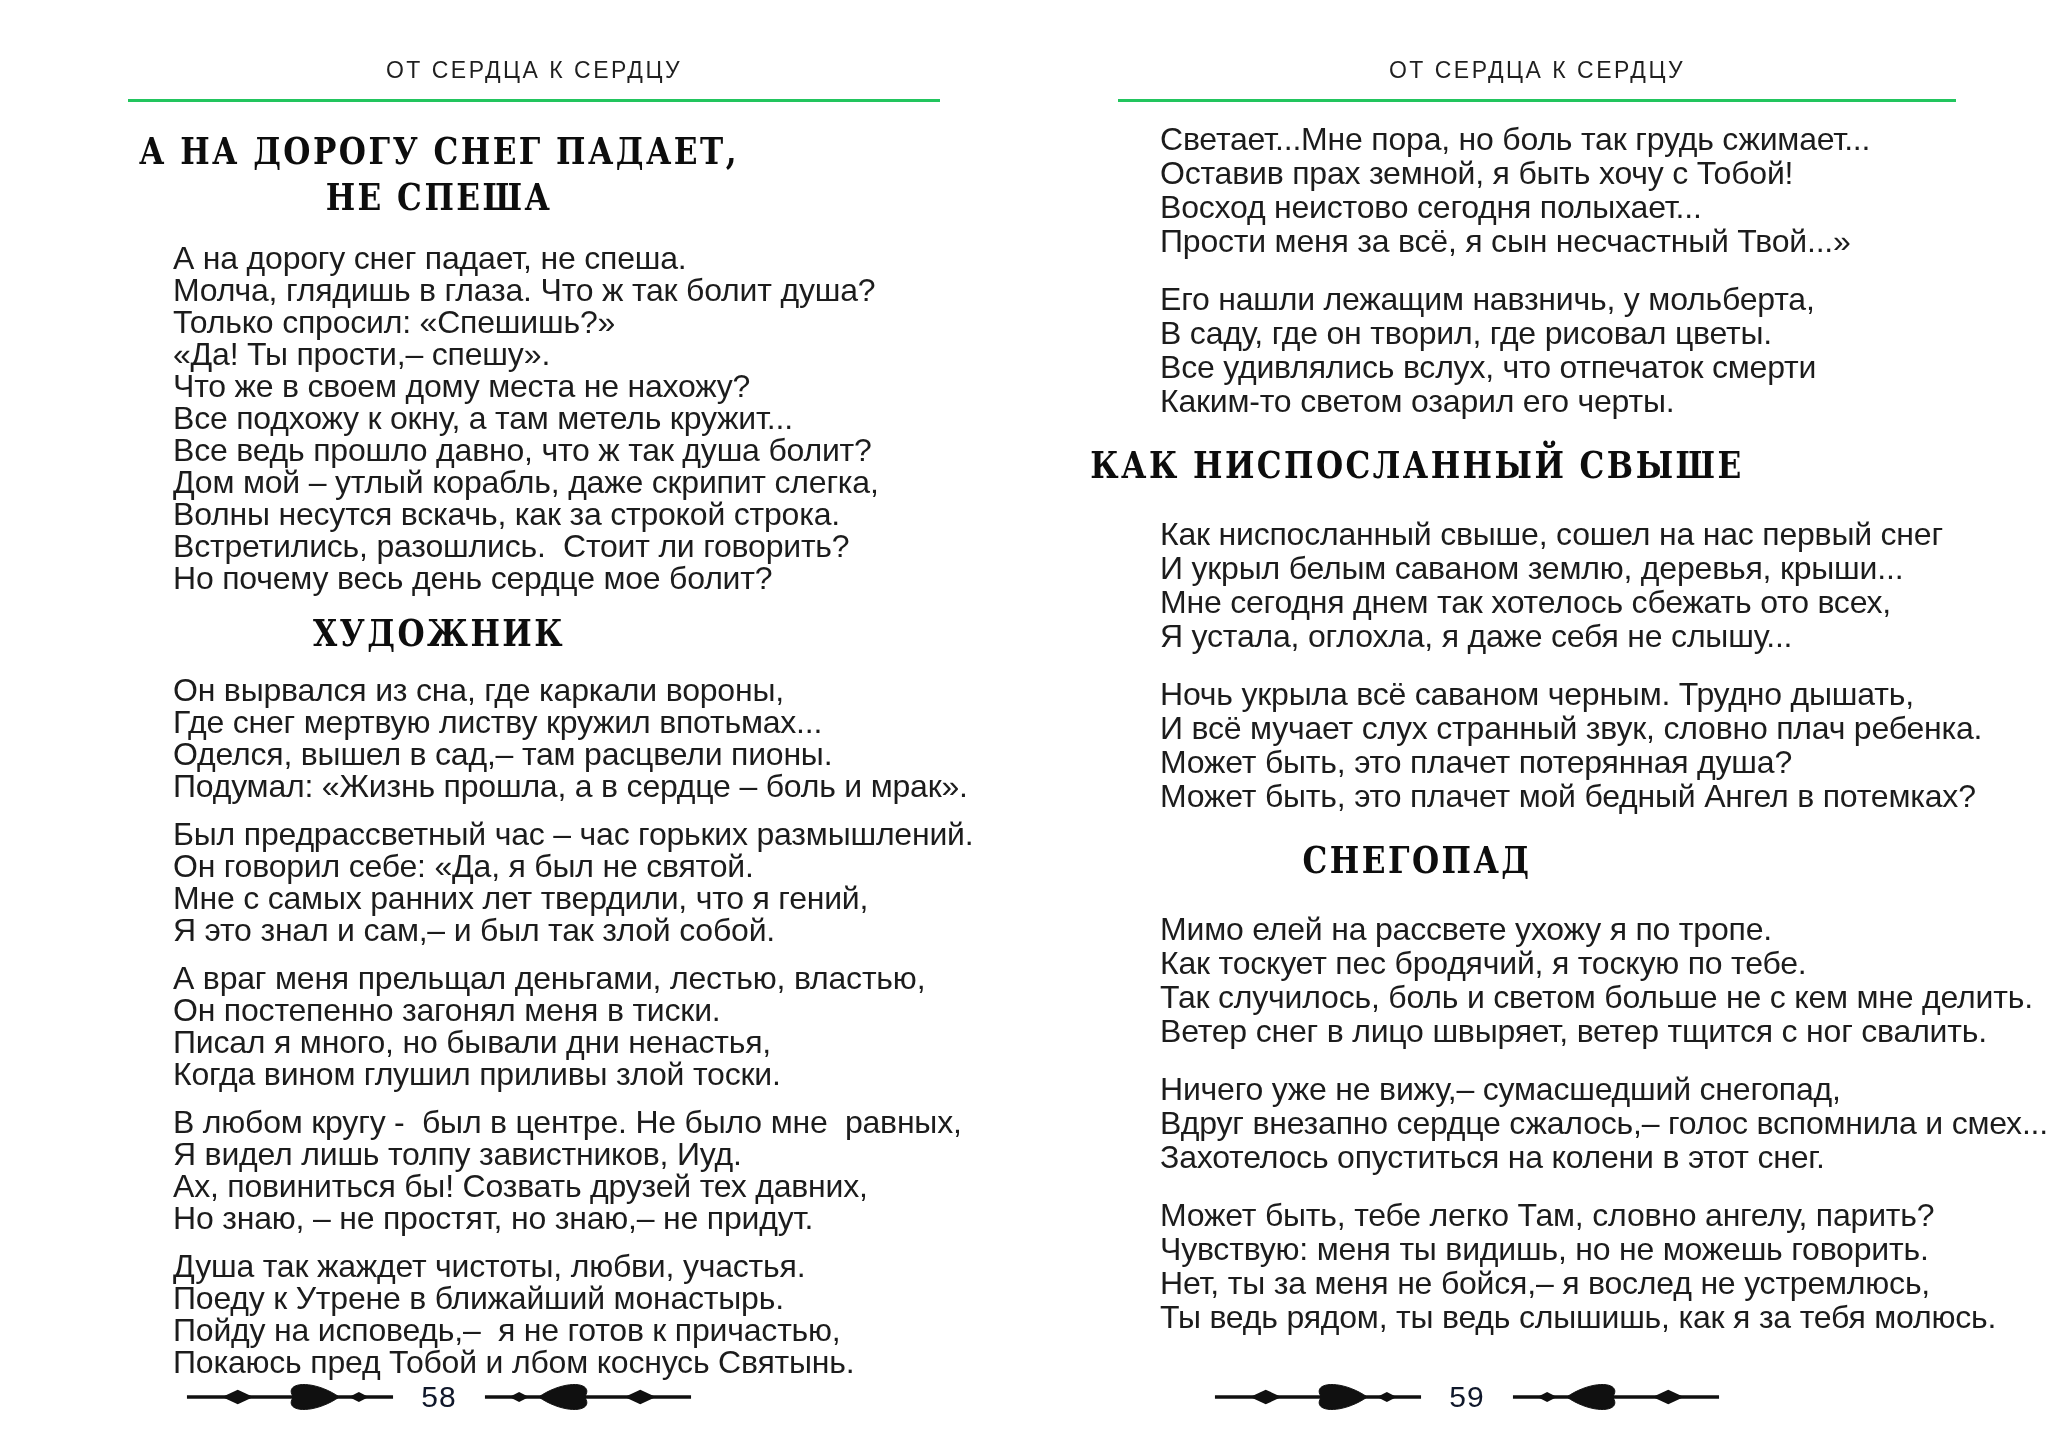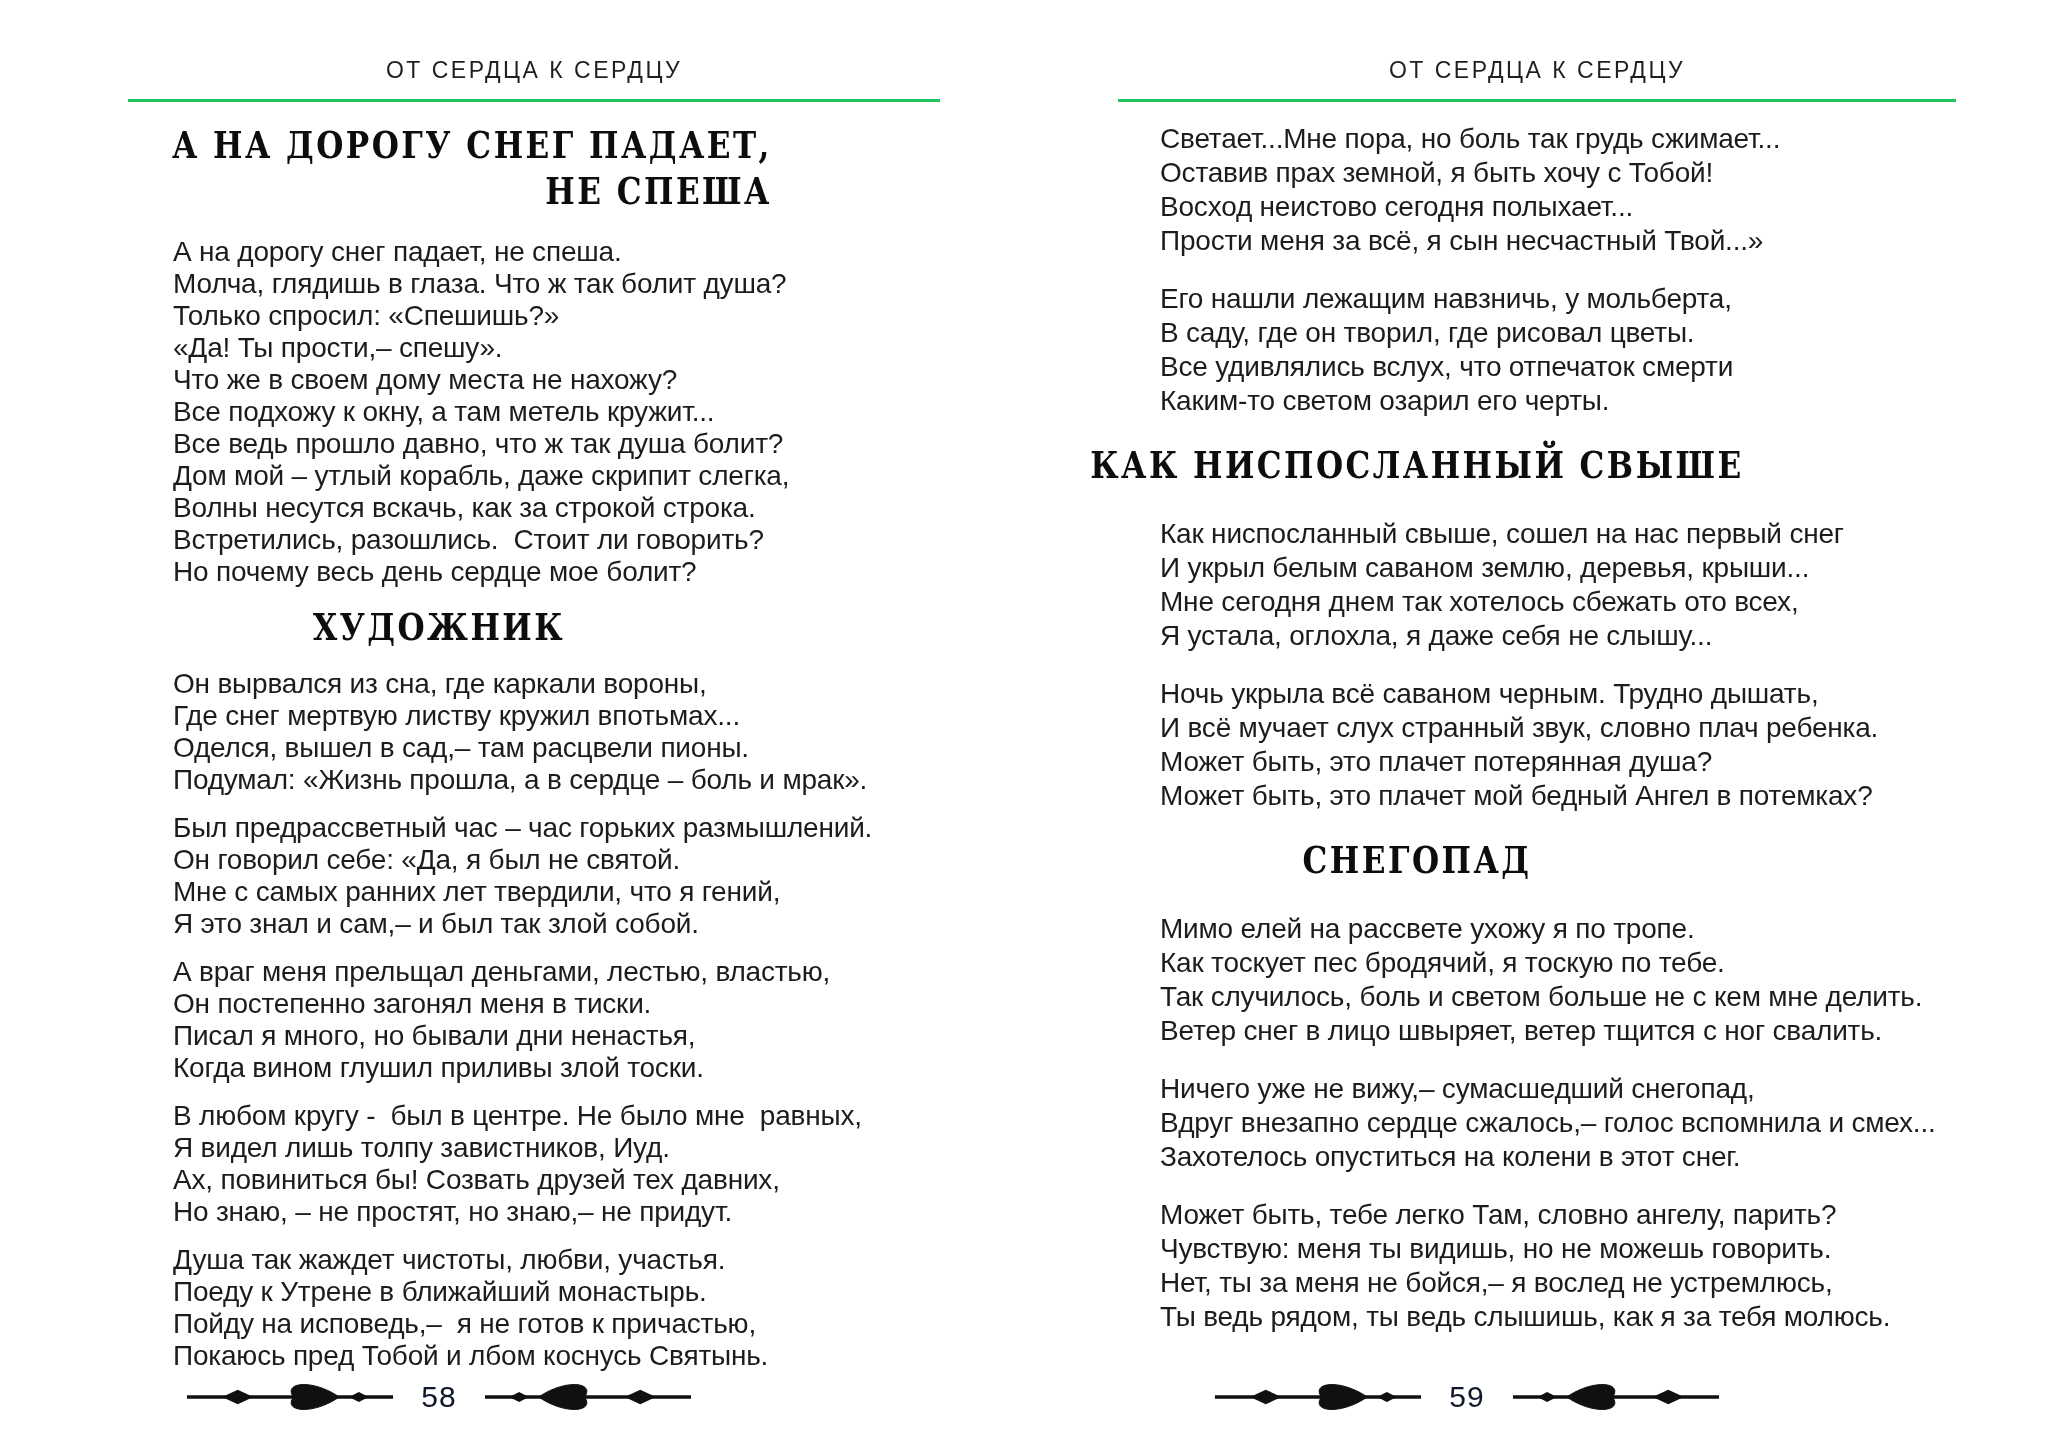--- a/index.html
+++ b/index.html
@@ -17,40 +17,40 @@
     text-align:center; font-size:23px; line-height:29px;
     letter-spacing:2.5px; color:#1f1f1f;
     padding-bottom:14px; border-bottom:3px solid #22c55e;
   }
 
   .page-body { position:absolute; left:0; right:0; }
   .page-left  .page-body { top:120px; padding-left:45px; }
   .page-right .page-body { top:122px; padding-left:42px; }
 
   .poem-line {
-    font-size:28px; letter-spacing:-0.2px; white-space:pre; color:#1c1c1c;
+    font-size:32px; letter-spacing:-0.2px; white-space:pre; color:#1c1c1c;
   }
   .page-left  .poem-line { line-height:32px; }
   .page-right .poem-line { line-height:34px; }
 
   .page-left  .stanza { margin-bottom:16px; }
   .page-right .stanza { margin-bottom:24px; }
 
   .poem-title { text-align:center; }
   .poem-title-line {
     font-family:"DejaVu Serif", serif; font-weight:700;
     font-size:38px; line-height:46px; letter-spacing:3px; color:#0d0d0d;
     transform-origin:center;
   }
   
   .page-left  .poem-title { margin-left:-45px; }
   .page-right .poem-title { margin-left:-42px; }
   .page-left  .poem-title-line  { transform: translateX(-95px) scaleX(0.82); }
   .page-right .poem-title-line  { transform: translateX(-120px) scaleX(0.82); }
-  .page-left  .poem-title.first { margin-top:2px;  margin-bottom:22px;text-align:right; }
+  .page-left  .poem-title.first { margin-top:8px;  margin-bottom:22px; }
   .page-left  .poem-title.mid   { margin-top:14px; margin-bottom:18px; }
   .page-right .poem-title.mid   { margin-bottom:29px; }
 
   .page-footer {
     position:absolute; bottom:40px; left:0; right:0;
     display:flex; align-items:center; justify-content:center; gap:26px;
   }
   .page-left  .page-footer { transform:translateX(-95px); }
   .page-right .page-footer { transform:translateX(-70px); }
   .page-number { font-size:30px; color:#0f172a; letter-spacing:1px; }

